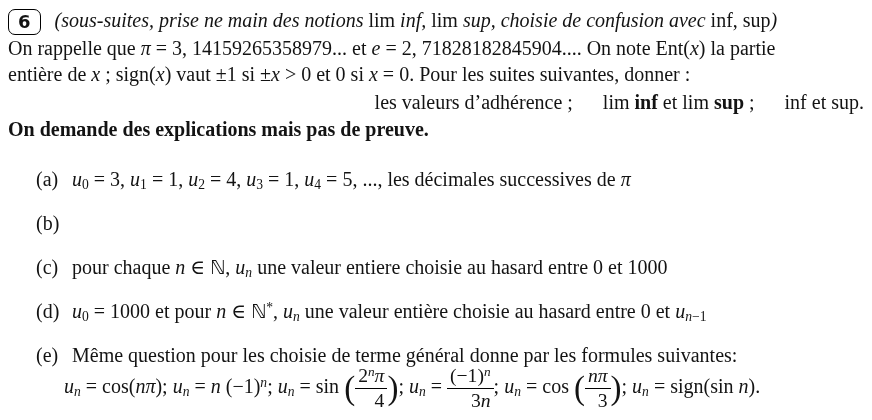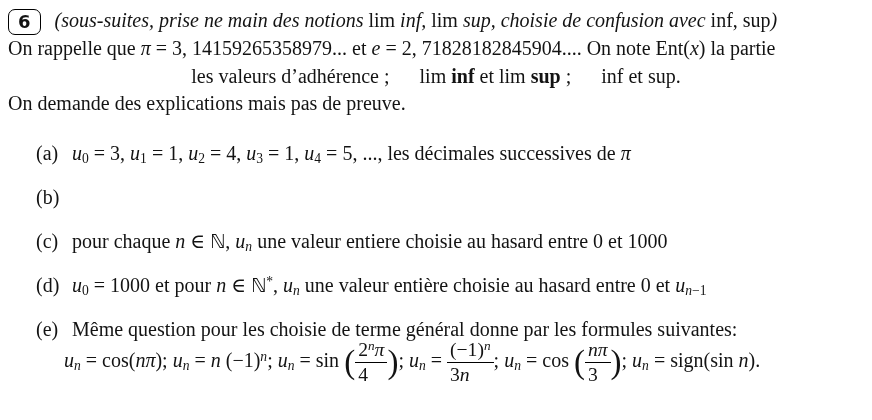--- a/index.html
+++ b/index.html
@@ -22,50 +22,51 @@
     border-radius:7px;
     padding:1px 9px;
     margin-right:14px;
     font-family:"DejaVu Sans","Liberation Sans",sans-serif;
     font-weight:bold;
     font-size:18px;
     line-height:22px;
     vertical-align:-1px;
   }
   .intro-line{line-height:26px;white-space:nowrap;}
-  .center-line{text-align:center;line-height:27px;margin-top:2px;white-space:nowrap;}
+  .center-line{text-align:right;line-height:27px;margin-top:2px;white-space:nowrap;}
   .gap{display:inline-block;width:30px;}
-  .note-line{line-height:27px;white-space:nowrap;}
+  .note-line{line-height:27px;white-space:nowrap;font-weight:bold;}
   .items{margin-top:23px;}
   .item{display:flex;line-height:26px;margin-bottom:18px;white-space:nowrap;}
   .item-label{flex:none;margin-left:28px;width:36px;}
   .formula-line{
     margin-left:56px;
     margin-top:-4px;
     height:48px;
     display:flex;align-items:center;
     white-space:nowrap;
   }
-  .frac{display:inline-block;vertical-align:middle;text-align:left;line-height:1.12;font-size:0.98em;}
+  .frac{display:inline-block;vertical-align:middle;text-align:right;line-height:1.12;font-size:0.98em;}
   .fn{display:block;padding:0 3px 1px 3px;}
   .fd{display:block;border-top:1.5px solid #000;padding:1px 3px 0 3px;}
   .bp{font-size:1.65em;font-weight:400;vertical-align:middle;line-height:0;}
   .bb{font-family:"DejaVu Sans","DejaVu Serif",serif;font-size:0.95em;}
 </style>
 </head>
 <body>
 
 <div class="page">
 
   <div class="header-line">
     <span class="num-box">6</span><span><i>(sous-suites, prise ne main des notions </i>lim<i> inf, </i>lim<i> sup, choisie de confusion avec </i>inf, sup<i>)</i></span>
   </div>
 
   <div class="intro-line">On rappelle que <i>π</i> = 3, 14159265358979... et <i>e</i> = 2, 71828182845904.... On note Ent(<i>x</i>) la partie</div>
 
+  <div class="intro-line">entière de <i>x</i> ; sign(<i>x</i>) vaut ±1 si ±<i>x</i> &gt; 0 et 0 si <i>x</i> = 0. Pour les suites suivantes, donner :</div>
 
   <div class="center-line">les valeurs d’adhérence ;<span class="gap"></span>lim <b>inf</b> et lim <b>sup</b> ;<span class="gap"></span>inf et sup.</div>
 
   <div class="note-line">On demande des explications mais pas de preuve.</div>
 
   <div class="items">
 
     <div class="item">
       <span class="item-label">(a)</span>
       <span><i>u</i><sub>0</sub> = 3, <i>u</i><sub>1</sub> = 1, <i>u</i><sub>2</sub> = 4, <i>u</i><sub>3</sub> = 1, <i>u</i><sub>4</sub> = 5, ..., les décimales successives de <i>π</i></span>

